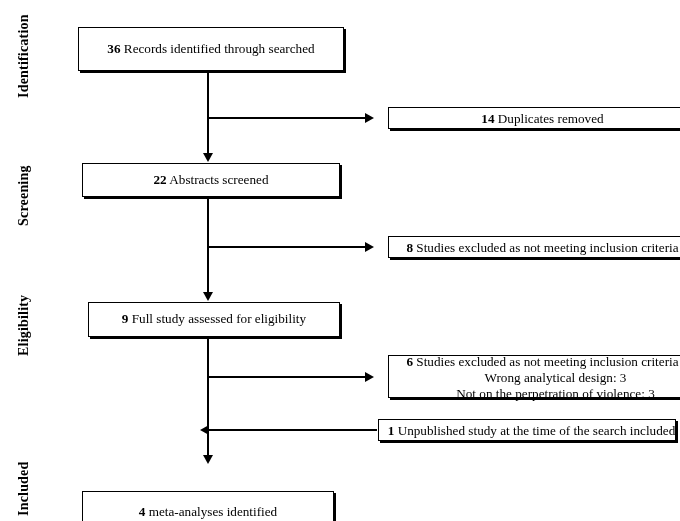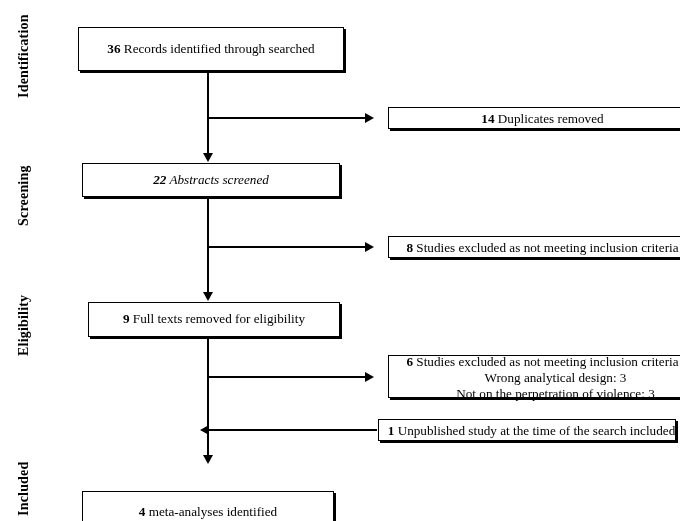--- a/index.html
+++ b/index.html
@@ -117,31 +117,31 @@
   <div class="hline" style="left:207px; top:429px; width:170px;"></div>
   <div class="arrow-left" style="left:200px; top:425px;"></div>
 
   <div class="node center" style="left:78px; top:27px; width:266px; height:44px;">
     <span class="ln">
       <span class="num">36</span> 
       <span>Records identified through searched</span>
     </span>
   </div>
 
-  <div class="node center" style="left:82px; top:163px; width:258px; height:34px;font-style:italic;">
+  <div class="node center" style="left:82px; top:163px; width:258px; height:34px;">
     <span class="ln">
       <span class="num">22</span> 
       <span>Abstracts screened</span>
     </span>
   </div>
 
   <div class="node center" style="left:88px; top:302px; width:252px; height:35px;">
     <span class="ln">
       <span class="num">9</span> 
-      <span>Full texts removed for eligibility</span>
+      <span>Full study assessed for eligibility</span>
     </span>
   </div>
 
   <div class="node center" style="left:82px; top:465px; width:252px; height:42px;margin-top:26px;">
     <span class="ln">
       <span class="num">4</span> 
       <span>meta-analyses identified</span>
     </span>
   </div>
 

